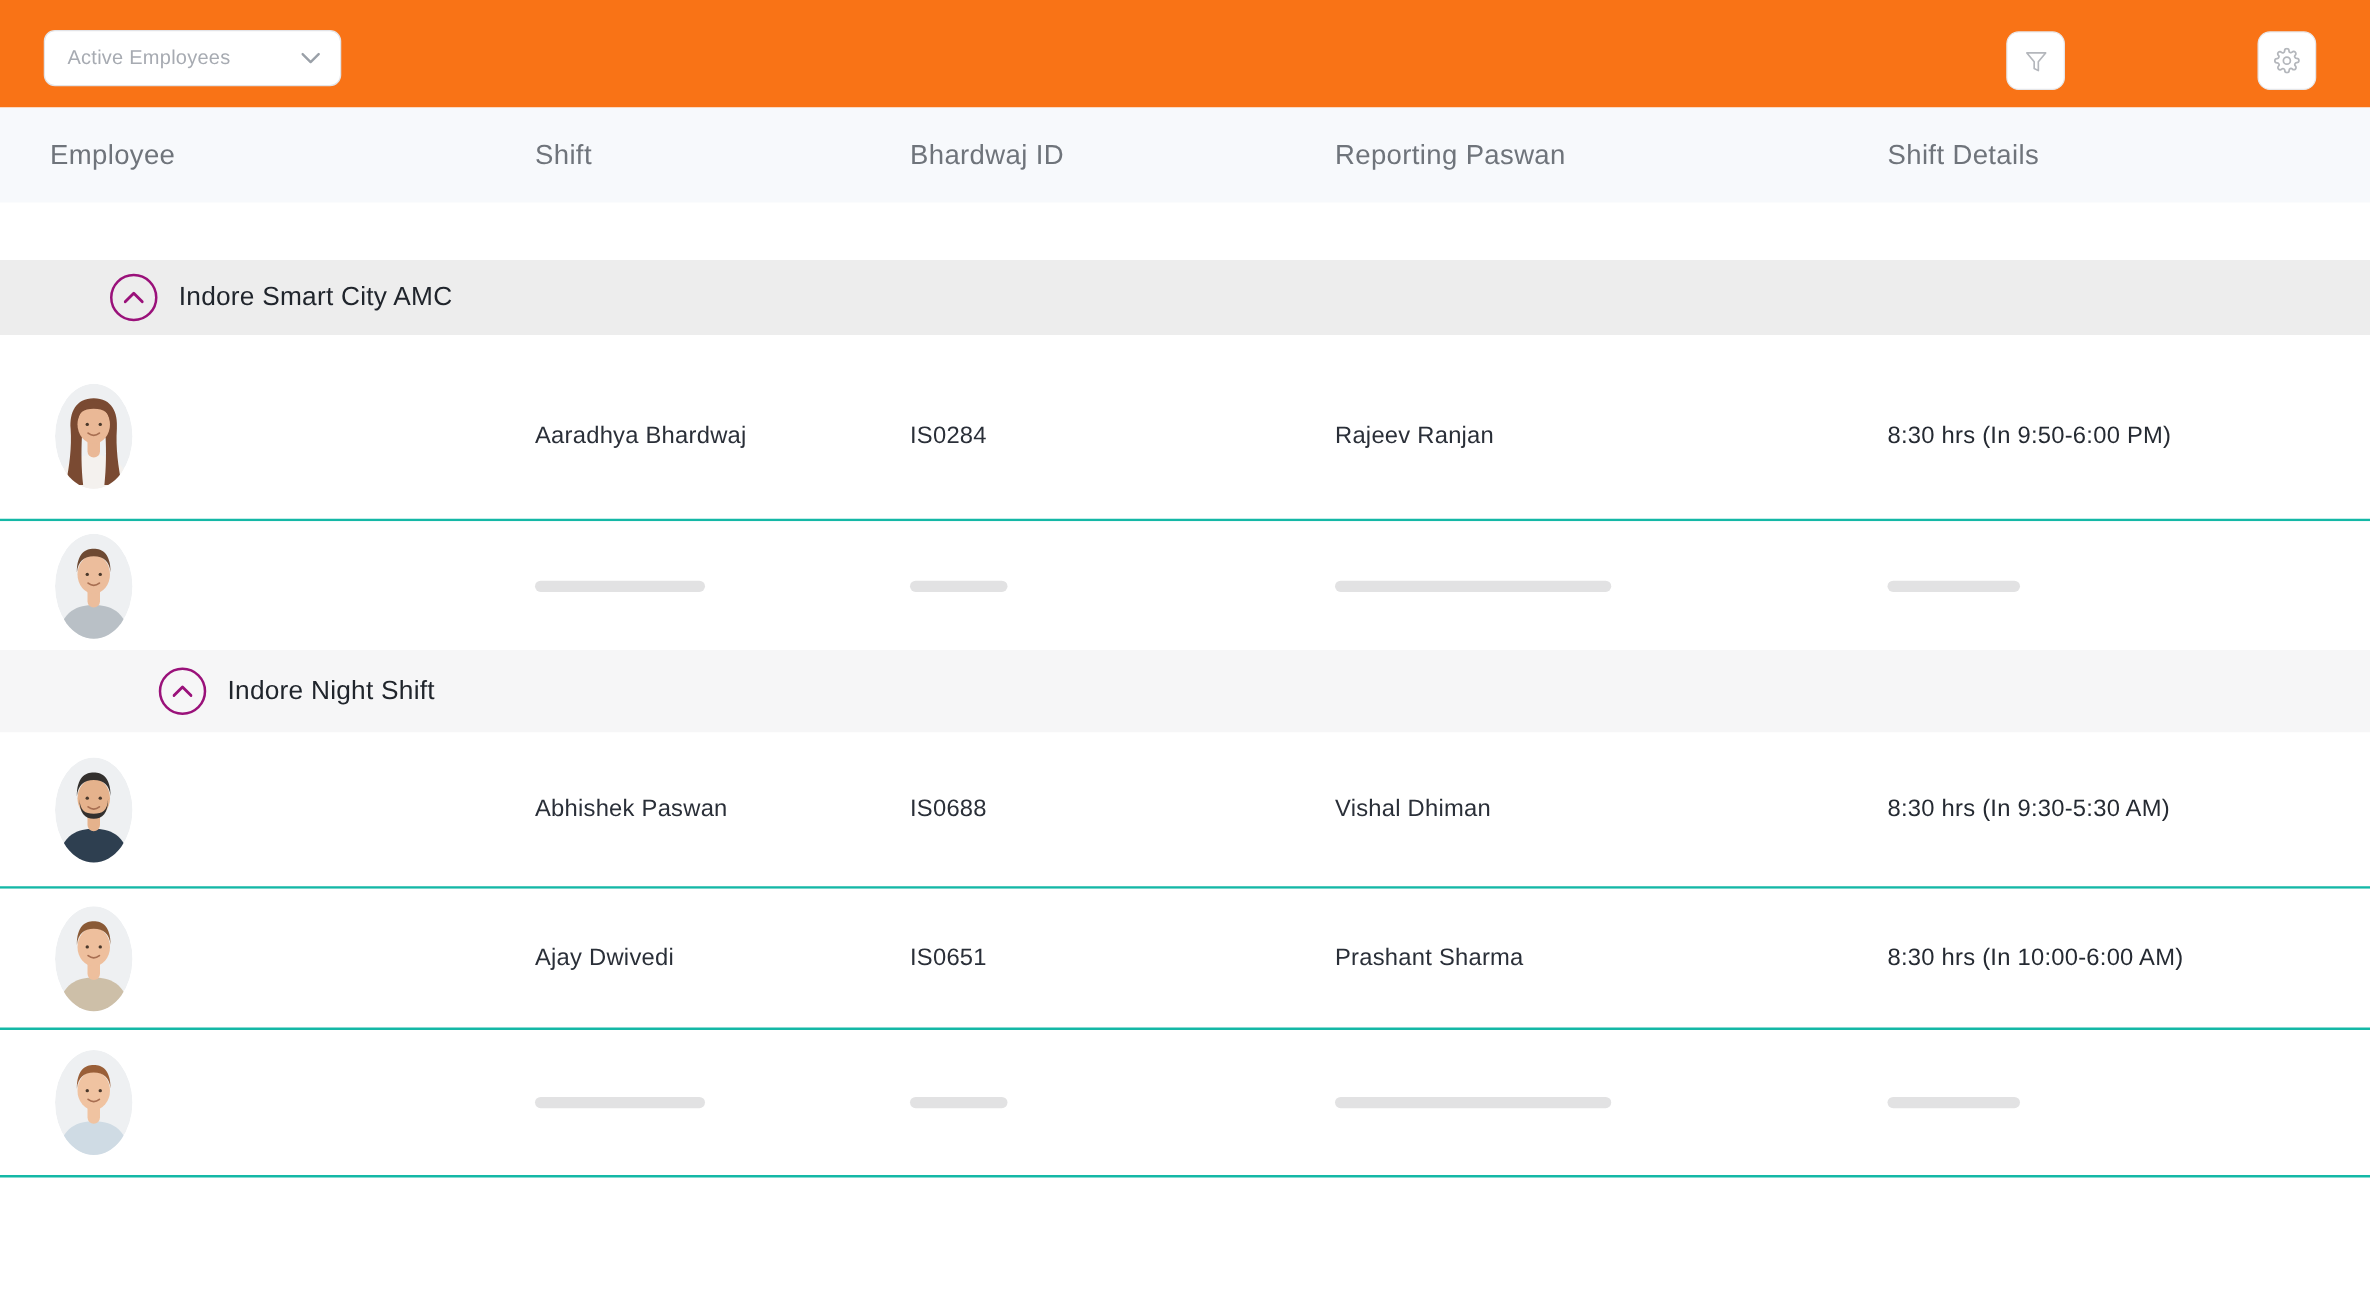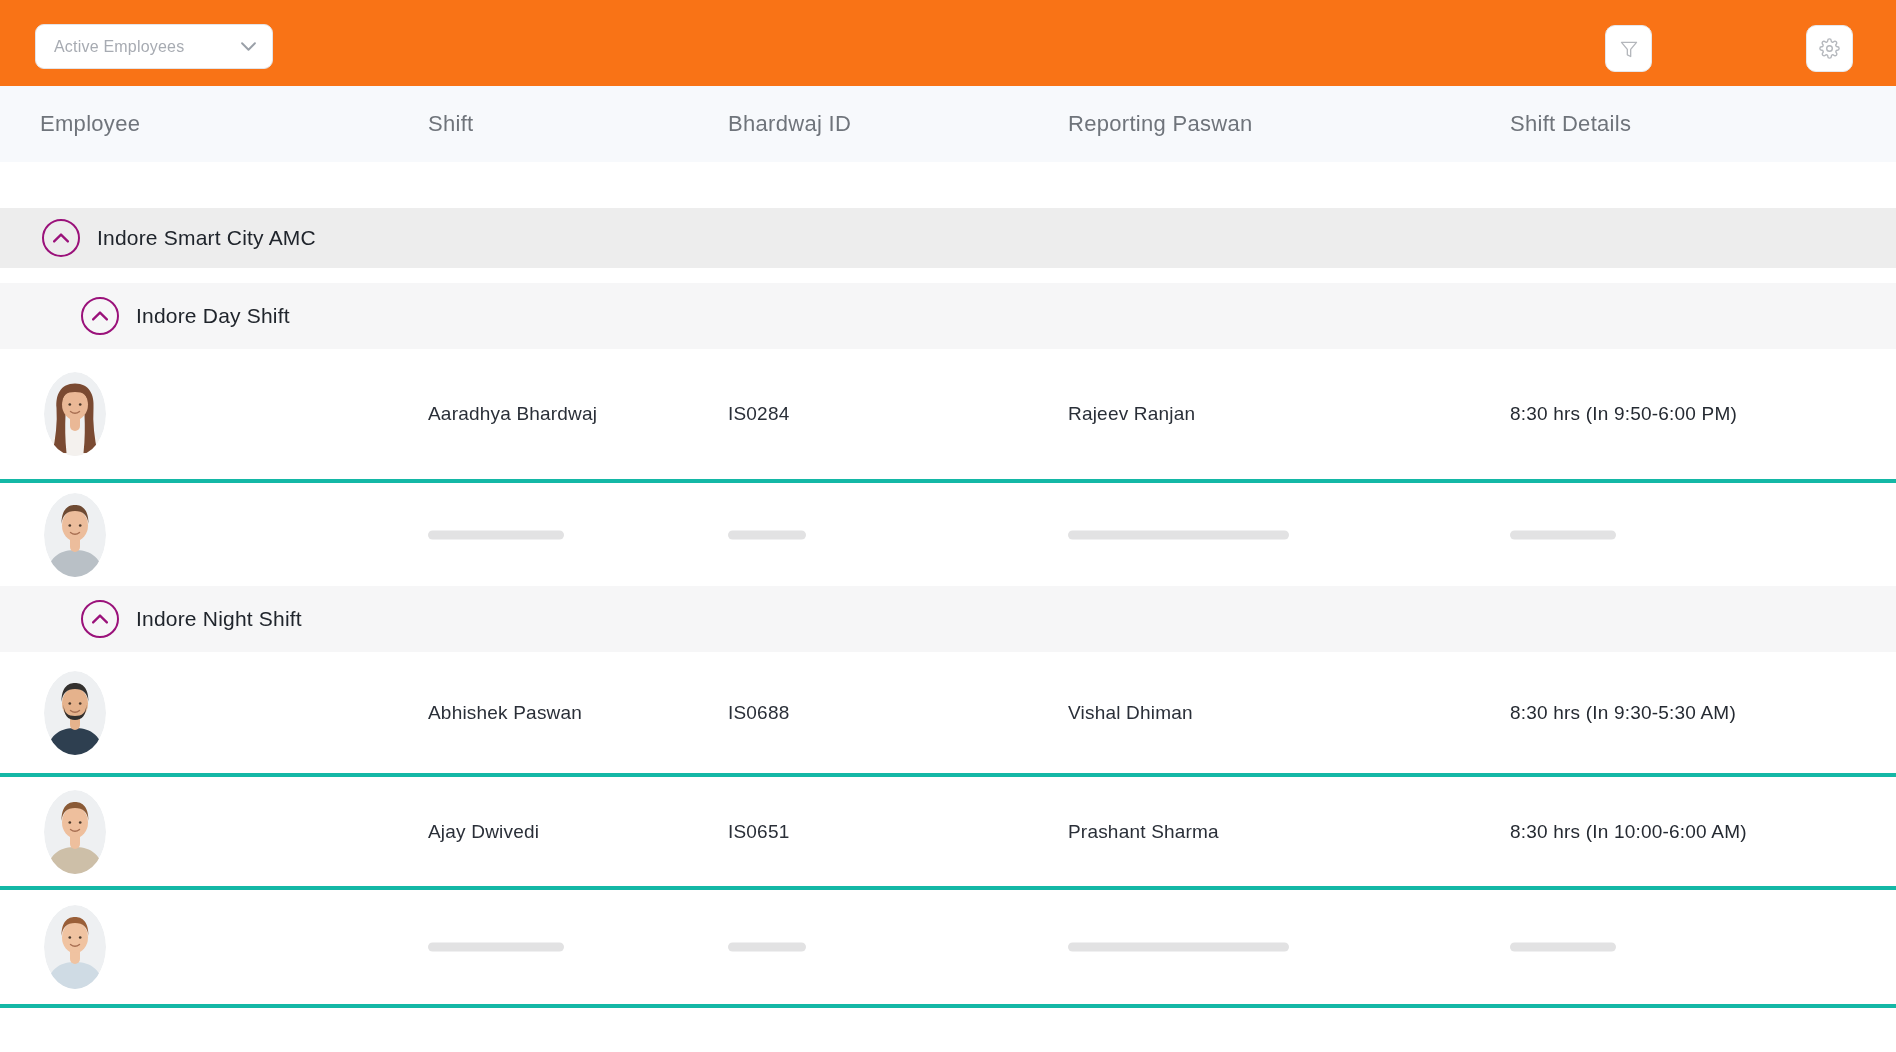--- a/index.html
+++ b/index.html
@@ -37,36 +37,36 @@
   .hcell{
     position:absolute;top:50%;transform:translateY(-50%);
     font-size:22px;color:#6f747b;letter-spacing:.3px;white-space:nowrap;
   }
   .c0{left:40px}.c1{left:428px}.c2{left:728px}.c3{left:1068px}.c4{left:1510px}
 
   .gap1{height:46px;background:#fff;}
   .gap2{height:15px;background:#fff;}
 
   
-  .group{position:relative;display:flex;align-items:center;cursor:pointer;}
+  .group{position:relative;display:flex;align-items:center;cursor:pointer;padding-left:46px;}
   .group.company{height:60px;background:#ededed;}
   .group.shift{height:66px;background:#f6f6f7;}
   .collapse{
     width:38px;height:38px;border-radius:50%;box-sizing:border-box;
     border:2px solid var(--accent,#9a117a);background:transparent;
     display:flex;align-items:center;justify-content:center;
     color:var(--accent,#9a117a);cursor:pointer;padding:0;flex:none;
   }
   .group.company .collapse{margin-left:42px;}
   .group.shift .collapse{margin-left:81px;}
   .glabel{margin-left:17px;font-size:21px;font-weight:500;color:#20252c;letter-spacing:.2px;white-space:nowrap;}
 
   
   .erow{position:relative;background:#fff;box-sizing:border-box;}
-  .erow.bordered{border-bottom:4px solid #14b8a6;}
+  .erow.bordered{border-bottom:2px solid #14b8a6;}
   .r-aaradhya{height:134px}.r-sk1{height:103px}.r-abhishek{height:125px}.r-ajay{height:113px}.r-sk2{height:118px}
   .avatar{position:absolute;left:44px;top:50%;transform:translateY(-50%);width:62px;height:84px;}
   .cell{
     position:absolute;top:50%;transform:translateY(-50%);
     font-size:19px;color:#2a2f38;letter-spacing:.2px;white-space:nowrap;
   }
   .cell.shift-details{font-weight:500;color:#252a32;}
   .skelbar{
     position:absolute;top:50%;transform:translateY(-50%);
     height:9px;border-radius:5px;background:#e2e2e3;
@@ -126,30 +126,20 @@
         <svg width="16" height="10" viewBox="0 0 14 8" fill="none">
             <polyline points="1,7 7,1 13,7" stroke="currentColor" stroke-width="2" stroke-linecap="round" stroke-linejoin="round"></polyline>
           </svg>
       </span>
     </button>
     <span class="glabel">Indore Smart City AMC</span>
   </div>
 
   <div class="gap2"></div>
 
-  <div class="group shift">
-    <button class="collapse">
-      <span style="display:flex;">
-        <svg width="16" height="10" viewBox="0 0 14 8" fill="none">
-            <polyline points="1,7 7,1 13,7" stroke="currentColor" stroke-width="2" stroke-linecap="round" stroke-linejoin="round"></polyline>
-          </svg>
-      </span>
-    </button>
-    <span class="glabel">Indore Day Shift</span>
-  </div>
 
   <div class="erow r-aaradhya bordered">
     <span class="avatar"><svg width="62" height="84" viewBox="0 0 62 84">
           <defs>
             <clipPath id="av0">
               <ellipse cx="31" cy="42" rx="31" ry="42"></ellipse>
             </clipPath>
           </defs>
           <g clip-path="url(#av0)">
             <ellipse cx="31" cy="42" rx="31" ry="42" fill="#eef0f2"></ellipse>

